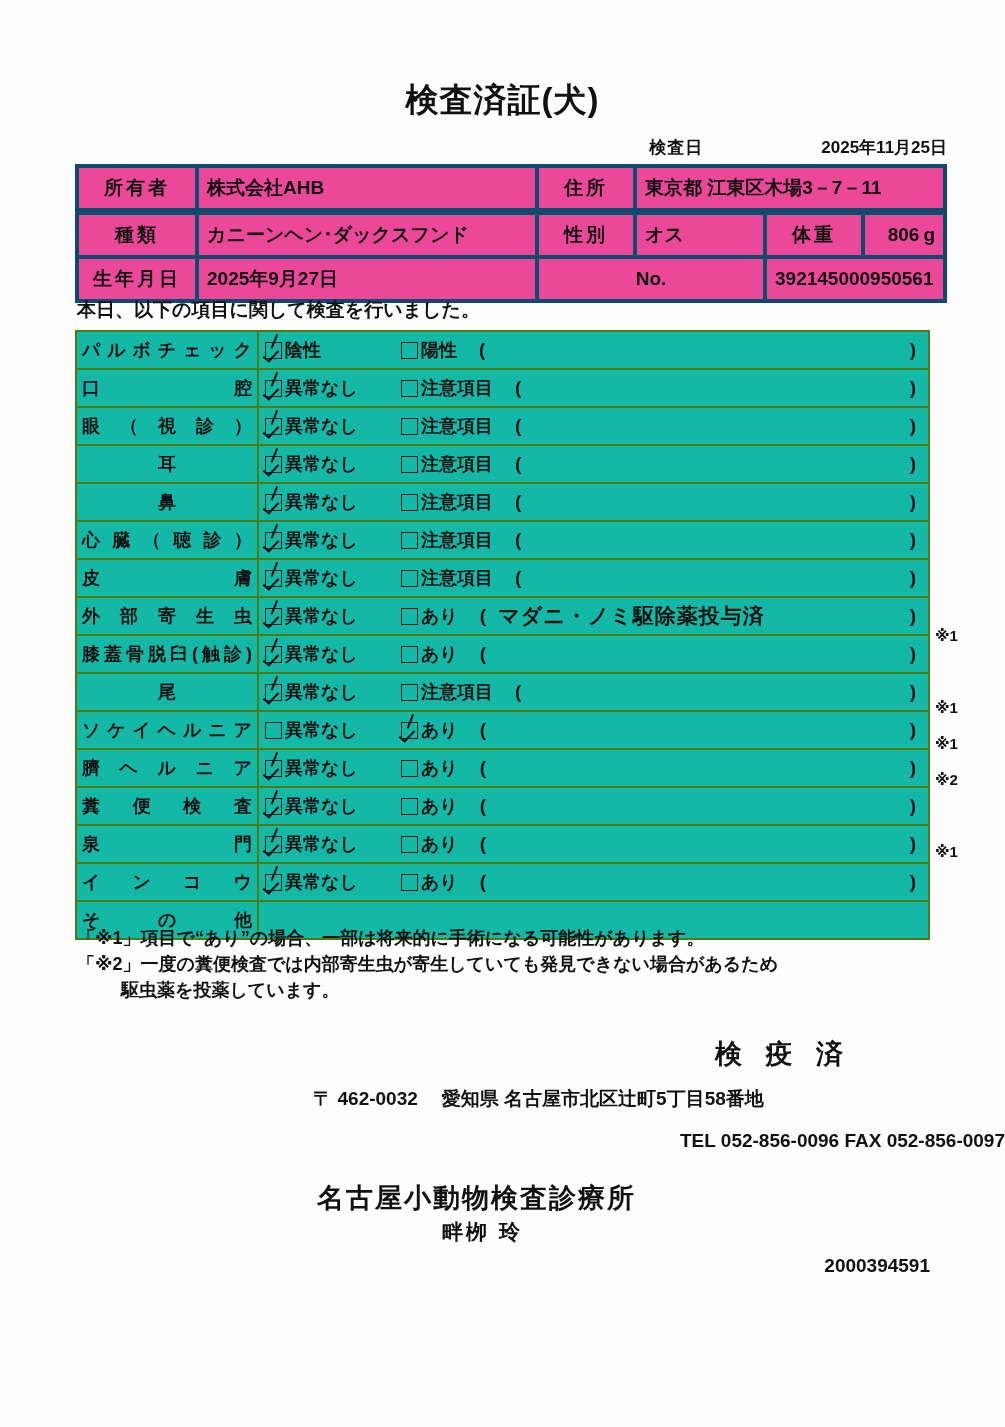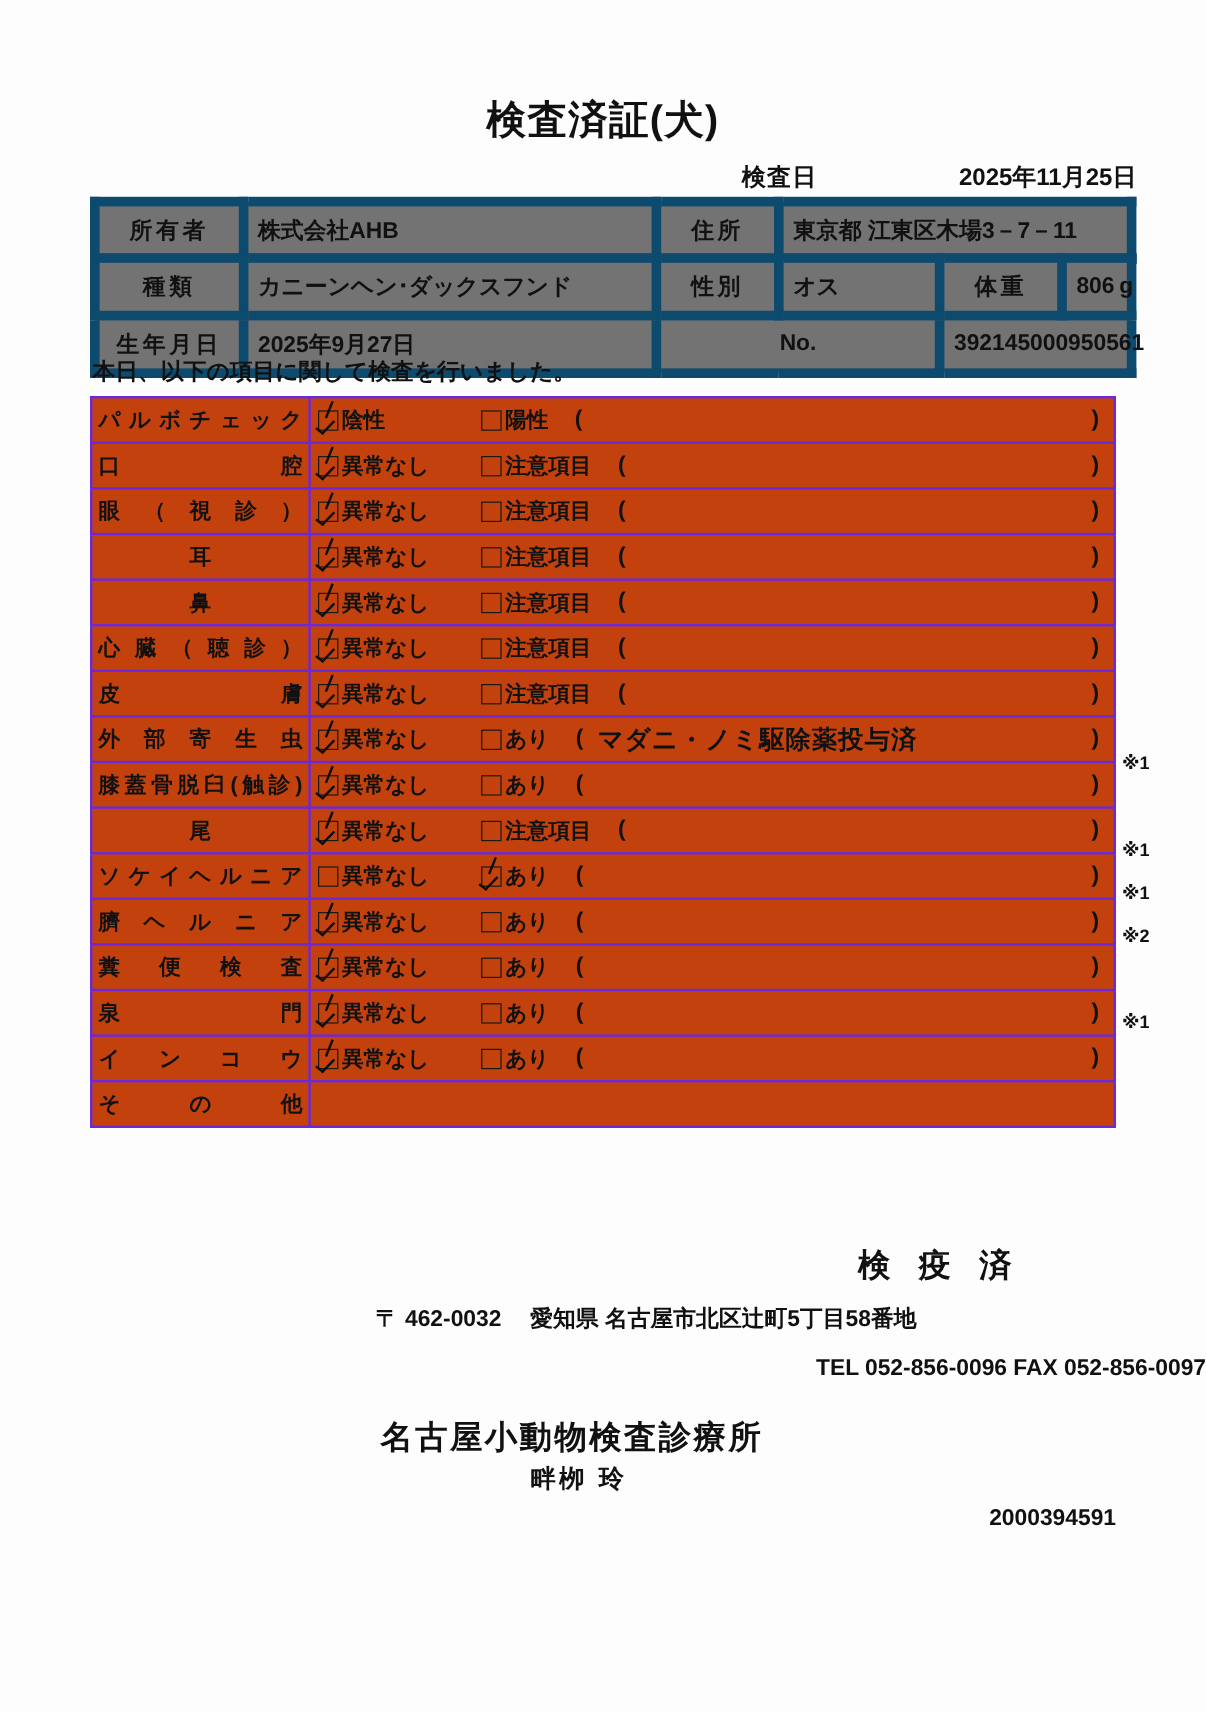--- a/index.html
+++ b/index.html
@@ -37,48 +37,48 @@
 
   
   .examdate-row {
     position: absolute;
     left: 75px; top: 133px;
     width: 872px;
     height: 28px;
     display: flex;
     align-items: center;
     justify-content: flex-end;
-    font-size: 20px;
+    font-size: 17px;
     font-weight: 700;
   }
   .examdate-label {
     margin-right: 118px;
     letter-spacing: 1px;
   }
   .examdate-value { letter-spacing: 0px; }
 
   
   .info-table {
     position: absolute;
     left: 75px;
     width: 872px;
     border-collapse: collapse;
     table-layout: fixed;
   }
   #info-table-1 { top: 164px; }
   #info-table-2 { top: 211px; }
 
   .info-table td {
-    border: 8px solid #0c4a6e;
+    border: 4px solid #0c4a6e;
     height: 40px;
     font-size: 19px;
     font-weight: 700;
     padding: 0 8px;
     vertical-align: middle;
-    background: #737373;
+    background: #ec4899;
   }
   .lbl-cell {
     text-align: center;
     letter-spacing: 3px;
     padding: 0 4px;
   }
   .val-cell { text-align: left; }
   .val-right { text-align: right; padding-right: 14px; }
   .weight-unit { font-weight: 700; padding-left: 4px; }
 
@@ -92,23 +92,23 @@
 
   
   .check-table {
     position: absolute;
     left: 75px; top: 330px;
     width: 855px;
     border-collapse: collapse;
     table-layout: fixed;
   }
   .check-table td {
-    border: 2px solid #6d28d9;
+    border: 2px solid #4d7c0f;
     height: 36px;
-    background: #c2410c;
+    background: #14b8a6;
     vertical-align: middle;
     margin-top: 36px;
   }
   td.c-label {
     width: 170px;
     font-size: 18px;
     font-weight: 700;
     padding: 0 5px;
     text-align: justify;
     text-align-last: justify;
@@ -642,20 +642,25 @@
       <div class="mark-item">※1</div>
       <div class="mark-item"></div>
       <div class="mark-item">※1</div>
       <div class="mark-item">※1</div>
       <div class="mark-item">※2</div>
       <div class="mark-item"></div>
       <div class="mark-item">※1</div>
       <div class="mark-item"></div>
     </div>
 
+  <div class="footnotes">
+    <div>「※1」項目で“あり”の場合、一部は将来的に手術になる可能性があります。</div>
+    <div>「※2」一度の糞便検査では内部寄生虫が寄生していても発見できない場合があるため</div>
+    <div class="fn-indent">駆虫薬を投薬しています。</div>
+  </div>
 
 
   <div class="quarantine-stamp">検 疫 済</div>
 
   <div class="clinic-address">
     <span class="addr-postal">〒 462-0032</span><span>愛知県 名古屋市北区辻町5丁目58番地</span>
   </div>
 
   <div class="clinic-tel">TEL 052-856-0096  FAX 052-856-0097</div>
 

